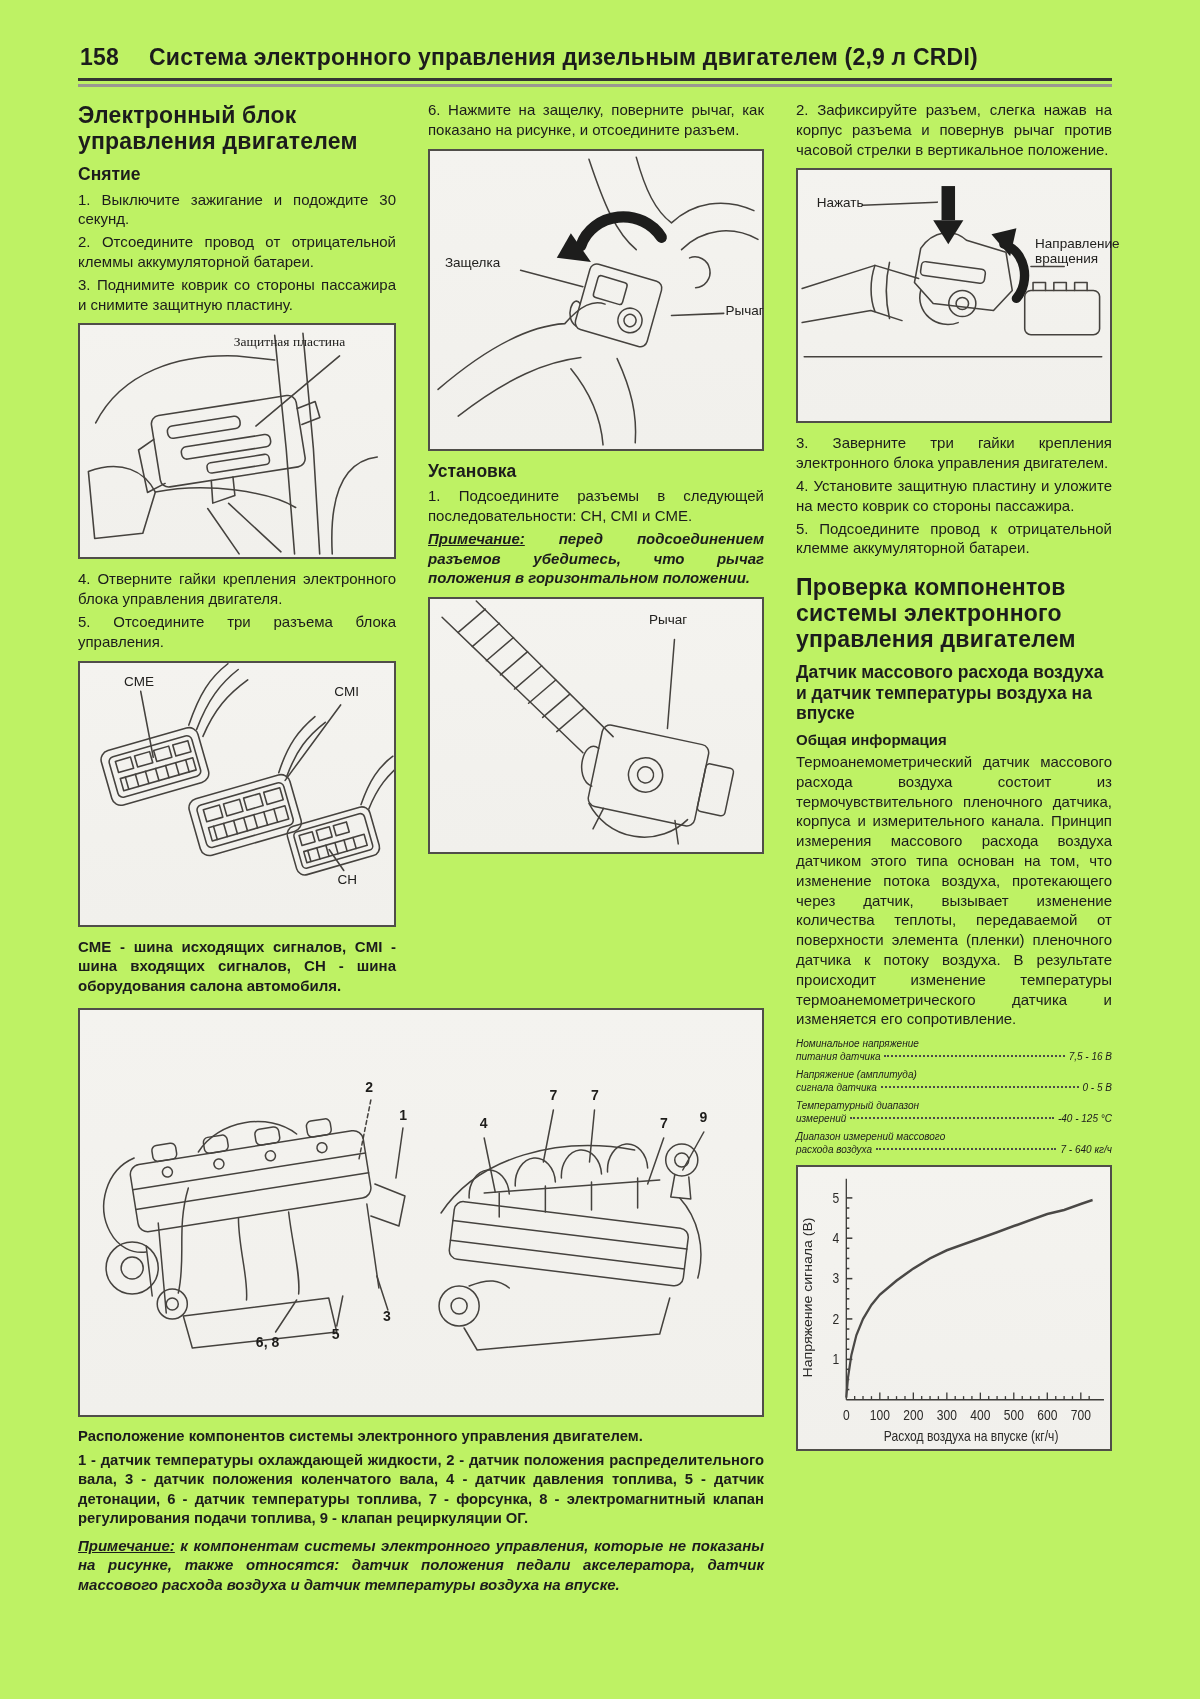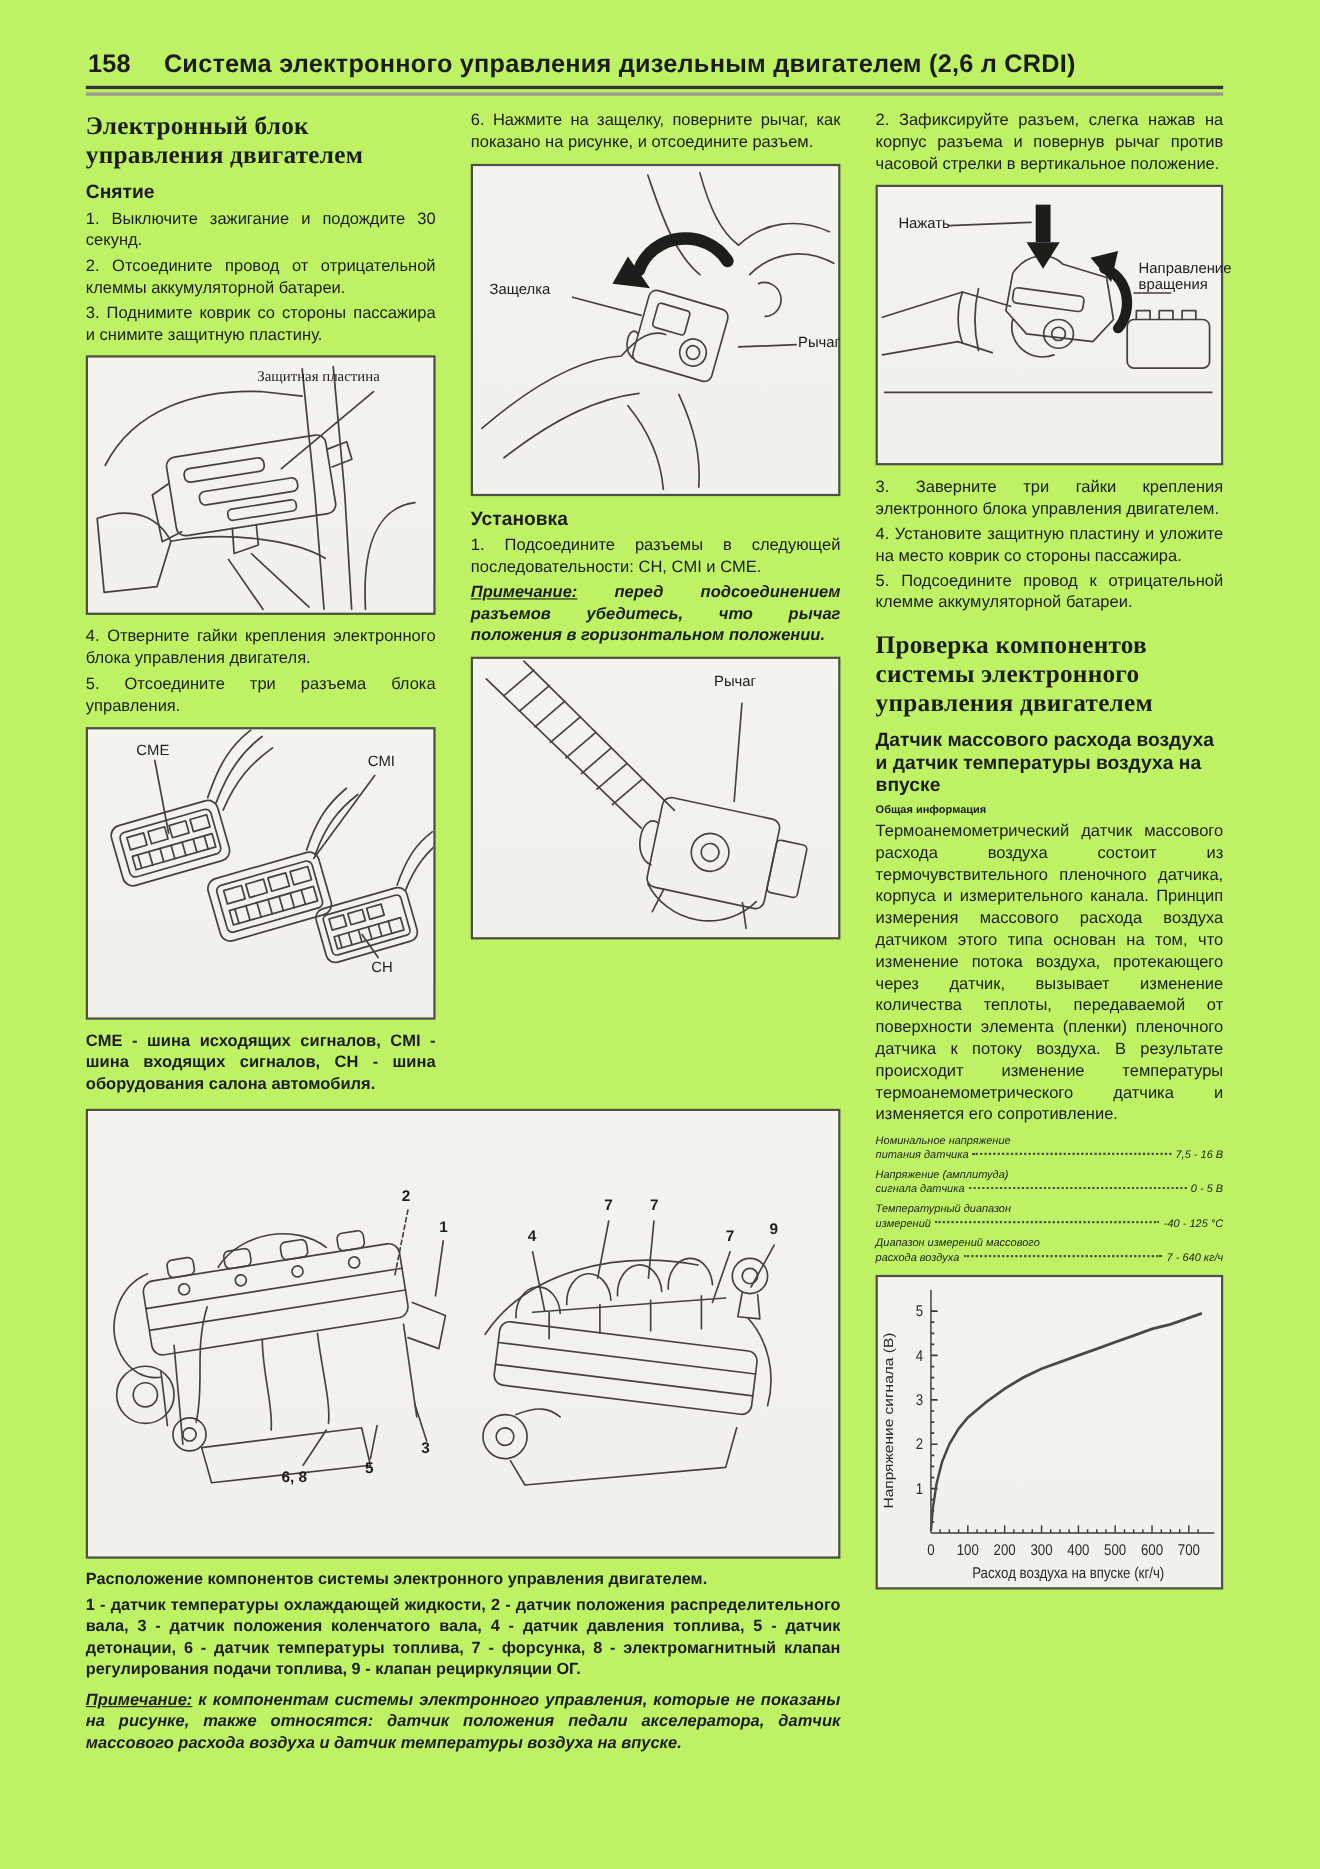--- a/index.html
+++ b/index.html
@@ -16,23 +16,23 @@
   .header { display:flex; align-items:baseline; gap:30px; font-weight:bold; font-size:23px; letter-spacing:0.2px; padding:0 2px 7px 2px; }
   .rule1 { height:3px; background:#343432; }
   .rule2 { height:3px; background:#9b9791; margin-top:3px; margin-bottom:13px; }
 
   .grid { display:grid; grid-template-columns:318px 336px 316px; column-gap:32px; grid-template-rows:auto auto; }
   .col-left   { grid-column:1; grid-row:1; }
   .col-mid    { grid-column:2; grid-row:1; }
   .col-right  { grid-column:3; grid-row:1 / 3; }
   .bottom     { grid-column:1 / 3; grid-row:2; align-self:start; }
 
-  h1 { font-size:23px; line-height:1.13; margin:2px 0 7px 0; letter-spacing:0.2px;font-family:Liberation Serif, serif; }
+  h1 { font-size:23px; line-height:1.13; margin:2px 0 7px 0; letter-spacing:0.2px; }
   h2 { font-size:17.5px; line-height:1.18; margin:10px 0 5px 0; }
-  h3 { font-size:10px; line-height:1.2; margin:7px 0 3px 0; }
+  h3 { font-size:15px; line-height:1.2; margin:7px 0 3px 0; }
   p  { font-size:15px; line-height:1.32; margin:0 0 3px 0; text-align:justify; hyphens:auto; }
   .note { font-style:italic; font-weight:bold; }
   .note .note-label { text-decoration:underline; }
   .bold-caption { font-weight:bold; }
 
   
   .fig { position:relative; border:2px solid #504e49; margin:9px 0 10px 0; background:linear-gradient(180deg,#f4f3ef, #f1f0ec); }
   .fig svg { display:block; width:100%; height:100%; }
   .fig .ln { stroke:#45423e; stroke-width:1.5; fill:none; stroke-linecap:round; stroke-linejoin:round; }
   .fig-label { position:absolute; font-size:13.5px; line-height:1.15; color:#22211f; white-space:nowrap; }
@@ -63,21 +63,21 @@
   .bottom .bold-caption { font-size:14.8px; line-height:1.32; margin-top:4px; }
   .dashed { stroke-dasharray:4 3; }
 </style>
 </head>
 <body>
 
 <div class="page">
 
   <div class="header">
     <span>158</span>
-    <span>Система электронного управления дизельным двигателем (2,6 л CRDI)</span>
+    <span>Система электронного управления дизельным двигателем (2,9 л CRDI)</span>
   </div>
   <div class="rule1"></div>
   <div class="rule2"></div>
 
   <div class="grid">
 
     <div class="col-left">
       <h1>Электронный блок управления двигателем</h1>
       <h2>Снятие</h2>
       <p>1. Выключите зажигание и подождите 30 секунд.</p>

